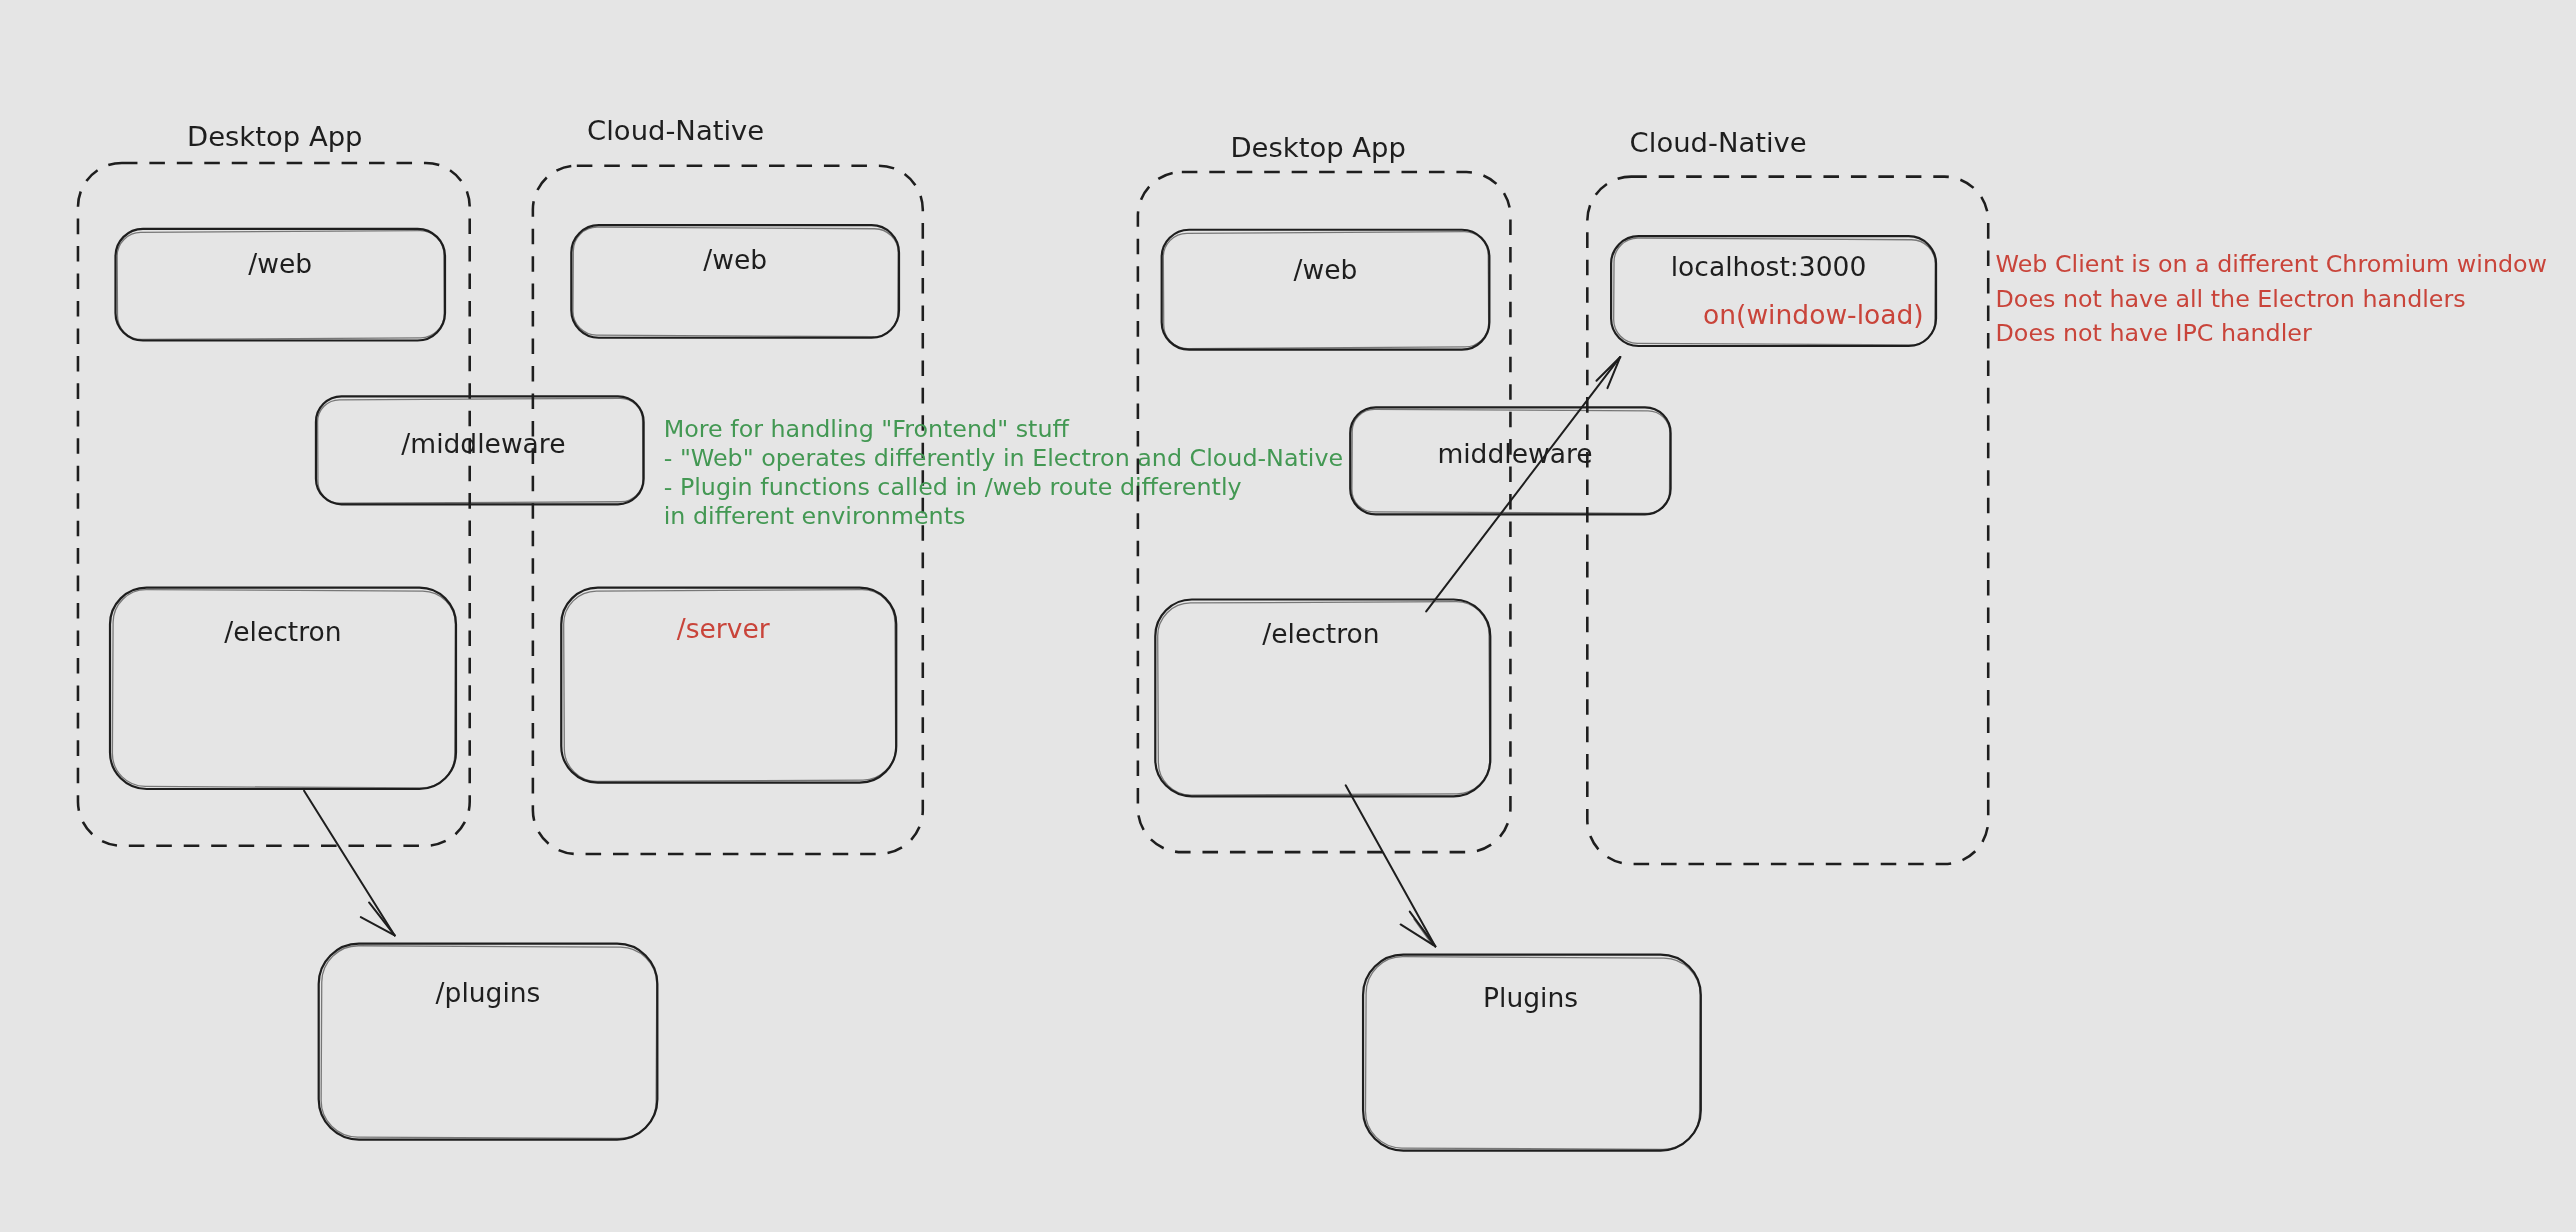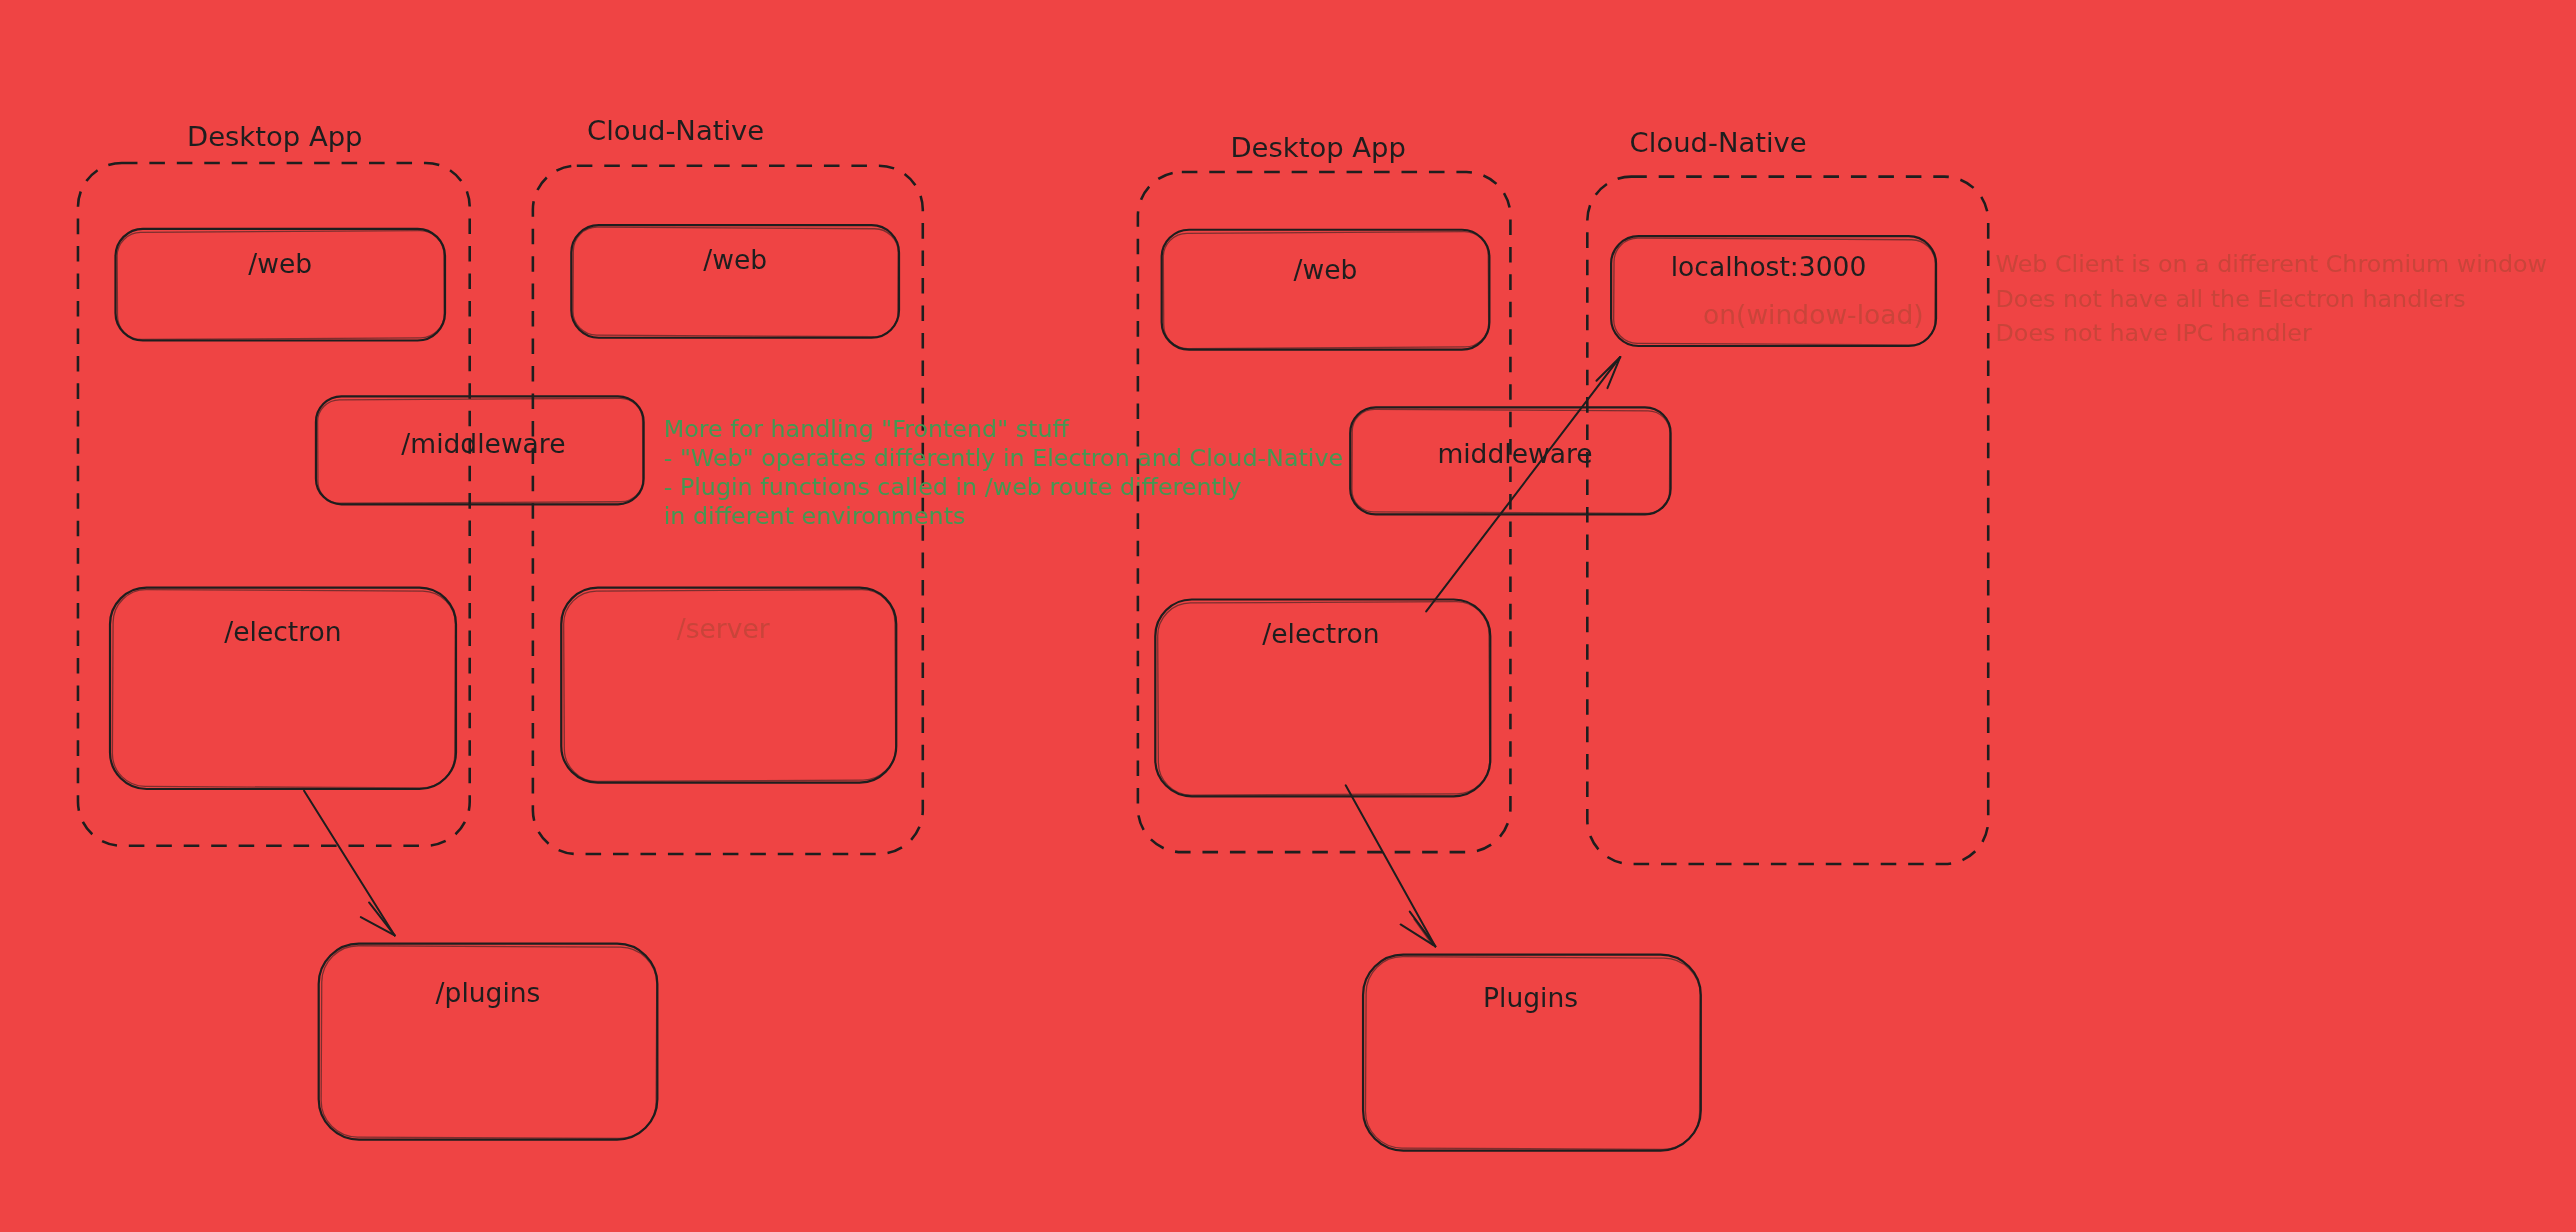--- a/index.html
+++ b/index.html
@@ -4,21 +4,21 @@
 <style>
   html, body {
     margin: 0;
     padding: 0;
     background: #ffffff;
   }
   .canvas {
     position: relative;
     width: 2576px;
     height: 1232px;
-    background: #ef4444;
+    background: #e5e5e5;
     overflow: hidden;
     font-family: "DejaVu Sans", sans-serif;
   }
   svg { display: block; }
   .node-box {
     fill: none;
     stroke: #1e1e1e;
     stroke-width: 2.4;
   }
   .node-echo {

